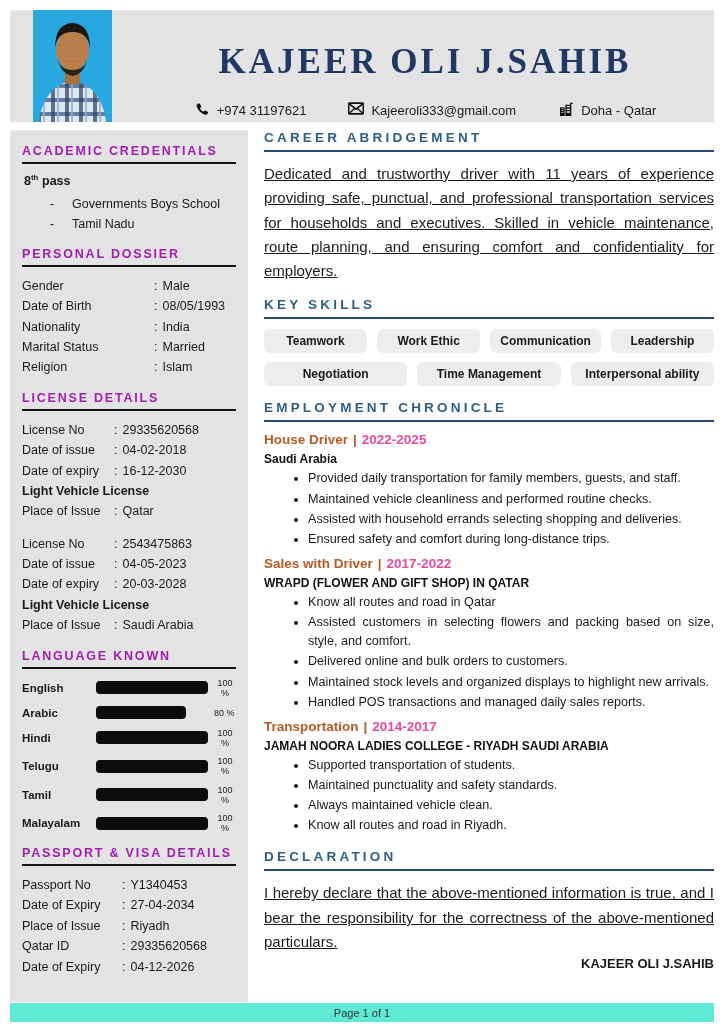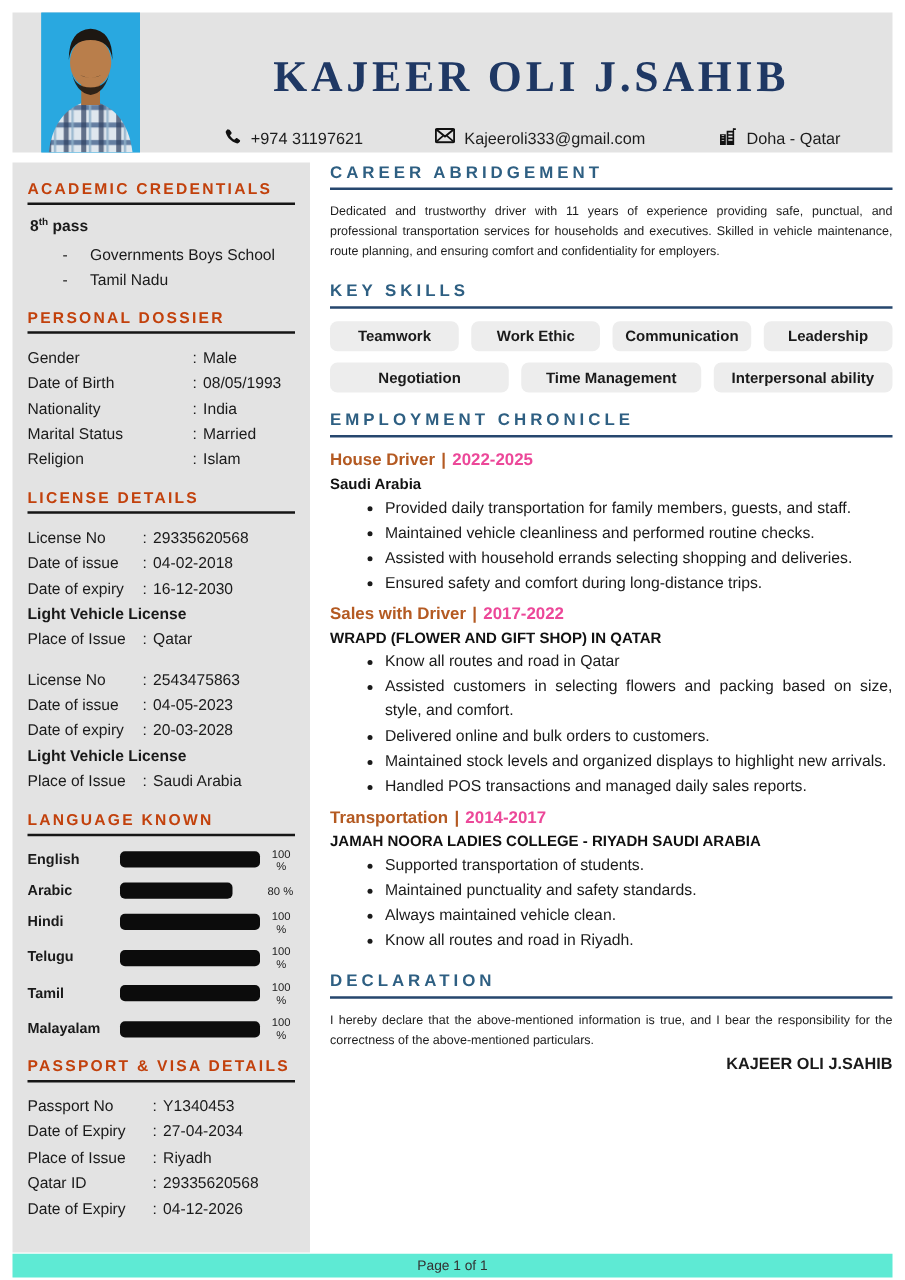--- a/index.html
+++ b/index.html
@@ -7,28 +7,28 @@
               font-family:"Liberation Sans", sans-serif; color:#1a1a1a; }
   .page { position:relative; width:724px; height:1024px; background:#fff; }
 
   
   .header-band { position:absolute; left:10px; top:10px; width:704px; height:112px; background:#e3e3e3; }
   .photo { position:absolute; left:33px; top:10px; width:79px; height:112px; background:#29a8e0; overflow:hidden; }
   .name-wrap { position:absolute; left:125px; top:32px; width:580px; text-align:center; }
   .name { font-family:"Liberation Serif", serif; font-weight:bold; font-size:35px;
           letter-spacing:3px; color:#1f3864; }
   .contact-row { position:absolute; left:125px; top:92px; width:580px; display:flex;
-                 justify-content:center; gap:58px; align-items:center; }
+                 justify-content:center; gap:42px; align-items:center; }
   .contact-item { display:flex; align-items:center; gap:7px; font-size:13px; color:#1c1c1c; }
   .cicon { display:inline-flex; width:16px; height:16px; }
 
   
   .sidebar { position:absolute; left:10px; top:130px; width:238px; height:872px;
              background:#e3e3e3; padding:14px 12px 0 12px; }
-  .sb-h { font-size:12.5px; font-weight:bold; letter-spacing:1.8px; color:#c2410c;
+  .sb-h { font-size:12.5px; font-weight:bold; letter-spacing:1.8px; color:#a21caf;
           padding-bottom:4px; border-bottom:2.5px solid #161616; margin-bottom:9px; }
   .sb-section { margin-bottom:13px; }
   .grade { font-size:12.5px; font-weight:bold; margin:2px 0 7px 2px; }
   .grade sup { font-size:8px; }
   .dash-row { display:flex; font-size:12.5px; line-height:1.55; margin-left:28px; }
   .dash-row .dash { width:22px; flex:none; }
   .kv { display:flex; font-size:12.5px; line-height:1.63; }
   .kv .lbl { flex:none; }
   .kv .sep { flex:none; padding-right:5px; }
   .dossier .lbl { width:132px; }
@@ -41,21 +41,21 @@
   .lang-name { width:74px; flex:none; font-size:11.5px; font-weight:bold; }
   .lang-track { width:112px; flex:none; }
   .lang-bar { height:13px; background:#0c0c0c; border-radius:4px; }
   .lang-pct { margin-left:6px; font-size:9px; color:#222;text-align:center; }
 
   
   .main { position:absolute; left:264px; top:130px; width:450px; }
   .r-h { font-size:13.5px; font-weight:bold; letter-spacing:3.2px; color:#2e5f82;
          padding-bottom:5px; border-bottom:2px solid #26476e; margin-bottom:10px; }
   .r-section { margin-bottom:14px; }
-  .para { font-size:10px; line-height:1.62; text-align:justify; color:#1c1c1c; }
+  .para { font-size:15px; line-height:1.62; text-align:justify; color:#1c1c1c;text-decoration:underline; }
 
   .chip-row { display:flex; gap:10px; margin-bottom:9px; }
   .chip { flex:1; background:#ededed; border-radius:6px; padding:5px 10px;
           font-size:12px; font-weight:bold; text-align:center; white-space:nowrap; }
 
   .job { margin-bottom:2px; }
   .job-title { font-size:13.5px; font-weight:bold; margin:7px 0 5px 0; }
   .job-title .role, .job-title .pipe { color:#b45a22; }
   .job-title .pipe { padding:0 5px; }
   .job-title .period { color:#ec4899; }

